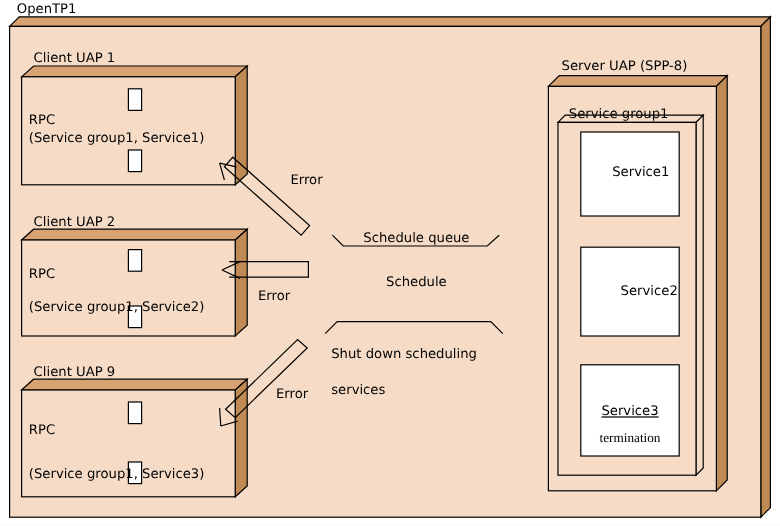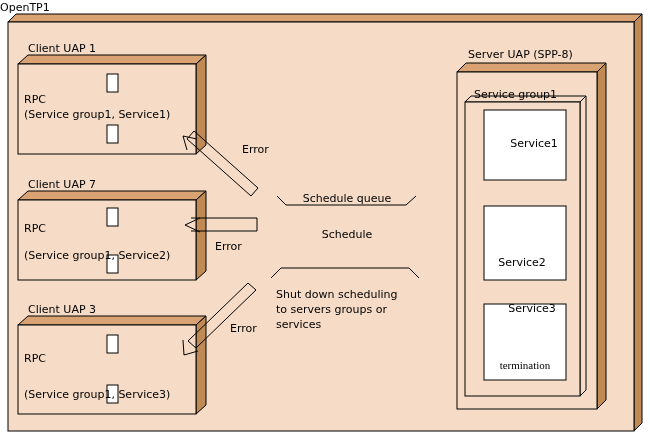--- a/index.html
+++ b/index.html
@@ -114,47 +114,46 @@
       <path d="M 188 341 L 248 283 L 256 290 L 196 348 Z" fill="none" stroke="#000000" stroke-width="1"></path>
       <path d="M 184 355 L 183 340 M 184 355 L 198 351" fill="none" stroke="#000000" stroke-width="1"></path>
     </g>
 
     <path d="M 277 196 L 286 205 L 406 205 L 416 196" fill="none" stroke="#000000" stroke-width="1"></path>
 
     <path d="M 271 278 L 281 268 L 409 268 L 419 278" fill="none" stroke="#000000" stroke-width="1"></path>
 
   </svg>
 
-  <div class="lbl" style="left:0; top:1px;">OpenTP1</div>
+  <div class="lbl" style="left:14px; top:1px;">OpenTP1</div>
 
   <div class="lbl" style="left:28px; top:42px;">Client UAP 1</div>
   <div class="lbl" style="left:24px; top:93px;">RPC</div>
   <div class="lbl" style="left:24px; top:108px;">(Service group1, Service1)</div>
   <div class="lbl" style="left:242px; top:143px;">Error</div>
 
-  <div class="lbl" style="left:28px; top:178px;">Client UAP 7</div>
+  <div class="lbl" style="left:28px; top:178px;">Client UAP 2</div>
   <div class="lbl" style="left:24px; top:222px;">RPC</div>
   <div class="lbl" style="left:24px; top:237px;margin-top:12px;">(Service group1, Service2)</div>
   <div class="lbl" style="left:215px; top:240px;">Error</div>
 
-  <div class="lbl" style="left:28px; top:303px;">Client UAP 3</div>
+  <div class="lbl" style="left:28px; top:303px;">Client UAP 9</div>
   <div class="lbl" style="left:24px; top:352px;">RPC</div>
   <div class="lbl" style="left:24px; top:367px;margin-top:21px;">(Service group1, Service3)</div>
   <div class="lbl" style="left:230px; top:322px;">Error</div>
 
   <div class="lbl-center" style="left:277px; top:192px; width:140px;">Schedule queue</div>
   <div class="lbl-center" style="left:277px; top:228px; width:140px;">Schedule</div>
 
   <div class="lbl" style="left:276px; top:288px;">Shut down scheduling</div>
-  <div class="lbl" style="left:276px; top:303px;">to servers groups or</div>
   <div class="lbl" style="left:276px; top:318px;">services</div>
 
   <div class="lbl" style="left:468px; top:48px;">Server UAP (SPP-8)</div>
   <div class="lbl" style="left:474px; top:88px;">Service group1</div>
 
   <div class="lbl-center" style="left:484px; top:137px; width:100px;">Service1</div>
 
-  <div class="lbl-center" style="left:481px; top:236px; width:82px;margin-top:20px;">Service2</div>
+  <div class="lbl-center" style="left:500px; top:236px; width:82px;">Service2</div>
 
-  <div class="lbl-center" style="left:484px; top:302px; width:96px;">Service3</div>
+  <div class="lbl-center" style="left:484px; top:336px; width:82px;text-decoration:underline;">Service3</div>
   <div class="lbl-center" style="left:484px; top:358px; width:82px;font-family:Liberation Serif, serif;">termination</div>
 
 </div>
 
 </body></html>

